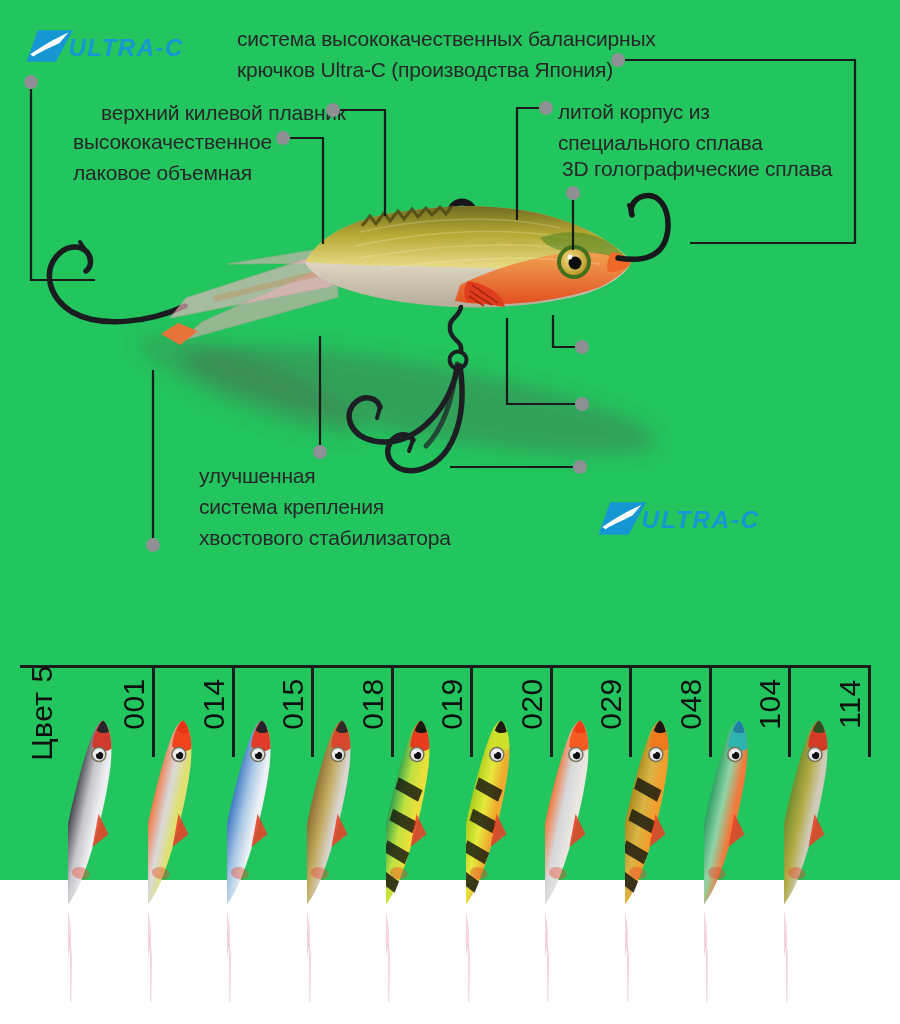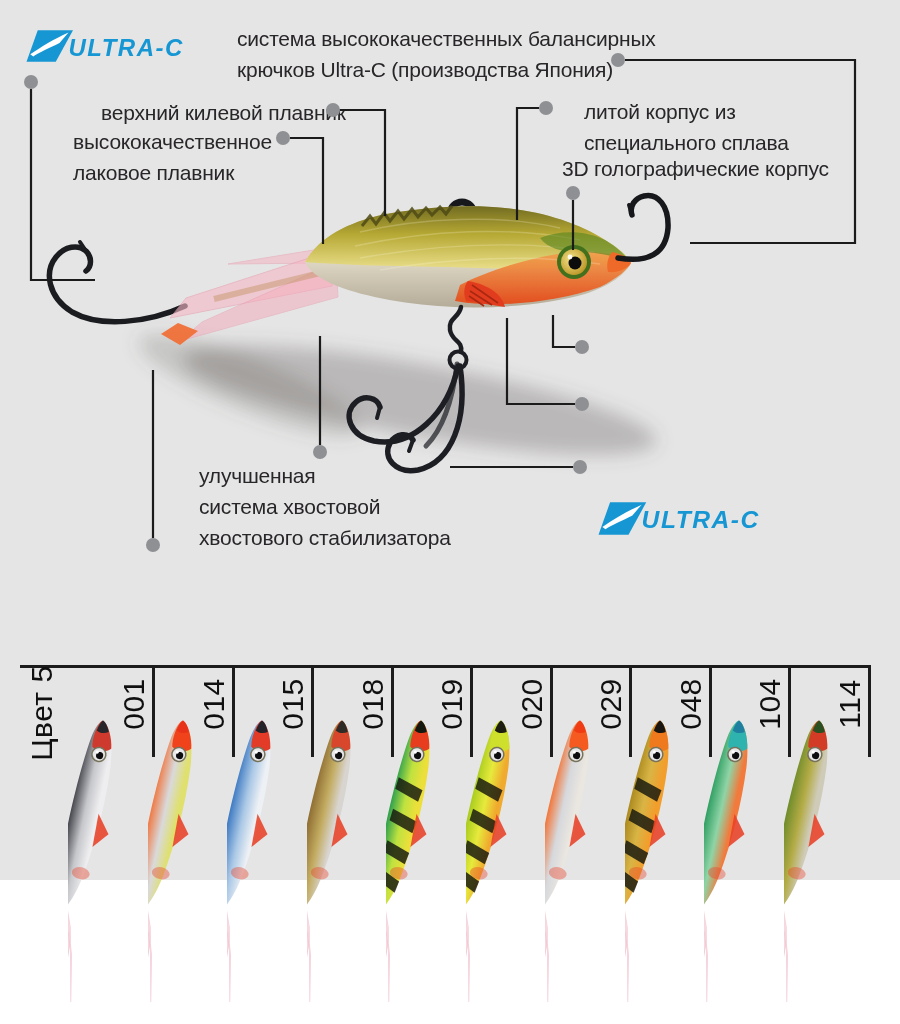--- a/index.html
+++ b/index.html
@@ -1,18 +1,18 @@
 <!DOCTYPE html>
 <html><head>
 <meta charset="utf-8">
 <style>
   * { margin:0; padding:0; box-sizing:border-box; }
   html,body { width:900px; height:1024px; background:#ffffff; overflow:hidden;
     font-family:"Liberation Sans", sans-serif; }
-  #canvas { position:relative; width:900px; height:880px; background:#e5e5e5; }
+  #canvas { position:relative; width:900px; height:880px; background:#22c55e; }
   .callout-text { position:absolute; font-size:21px; line-height:31px; color:#29262a;
     white-space:pre-line; letter-spacing:-0.2px; }
   #scene { position:absolute; left:0; top:0; z-index:1; }
   .logo { position:absolute; z-index:3; }
   #chart { position:absolute; left:0; top:0; width:900px; height:1024px; z-index:2; }
   .chart-topline { position:absolute; background:#1c1c1c; height:3px; }
   .chart-divider { position:absolute; background:#1c1c1c; width:3px; }
   .chart-label { position:absolute; font-size:30px; color:#101010; text-align:center;
     transform:rotate(-90deg); letter-spacing:0.5px; }
   .lure-cell { position:absolute; }
@@ -151,26 +151,26 @@
   <svg class="logo" style="left:597px; top:499px;" width="200" height="39" viewBox="0 0 260 50">
     <path d="M2,46 L17,4 L64,4 L41,46 Z" fill="#1697d4"></path>
     <path d="M7,36 C22,26 38,16 58,7 L46,21 C32,28 18,34 11,39 Z" fill="#ffffff"></path>
     <text x="58" y="38" font-size="32" font-weight="bold" font-style="italic" letter-spacing="2" fill="#1697d4">ULTRA-C</text>
   </svg>
 
   <div class="callout-text" style="left:237px; top:23px;">система высококачественных балансирных
 крючков Ultra-C (производства Япония)</div>
   <div class="callout-text" style="left:73px;  top:97px;margin-left:28px;">верхний килевой плавник</div>
   <div class="callout-text" style="left:73px;  top:126px;">высококачественное
-лаковое плавник</div>
-  <div class="callout-text" style="left:584px; top:96px;">литой корпус из
+лаковое объемная</div>
+  <div class="callout-text" style="left:558px; top:96px;">литой корпус из
 специального сплава</div>
-  <div class="callout-text" style="left:562px; top:153px;">3D голографические корпус</div>
+  <div class="callout-text" style="left:562px; top:153px;">3D голографические сплава</div>
   <div class="callout-text" style="left:199px; top:460px;">улучшенная
-система хвостовой
+система крепления
 хвостового стабилизатора</div>
 
   <div id="chart">
       <div class="chart-topline" style="left: 20px; top: 665px; width: 850px;"></div>
       <div class="chart-label" style="left: -8px; top: 696px; width: 100px;">Цвет 5</div>
       <div class="chart-divider" style="left: 152px; top: 665px; height: 92px;"></div>
       <div class="chart-label" style="left: 99px; top: 687px; width: 70px;">001</div>
       <div class="lure-cell" style="left: 68px; top: 714px;"><svg width="70" height="310" viewBox="0 0 70 310">
           <defs>
             <linearGradient id="g0" x1="0" y1="0" x2="1" y2="0">

